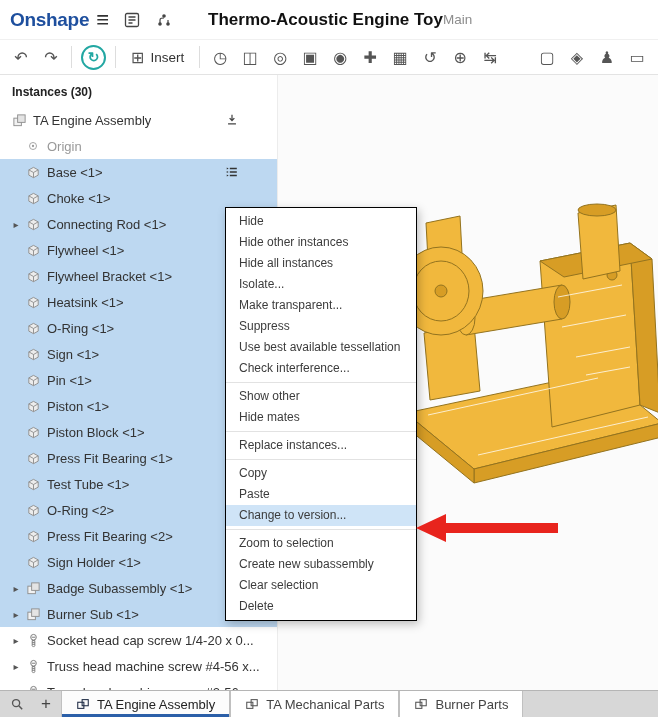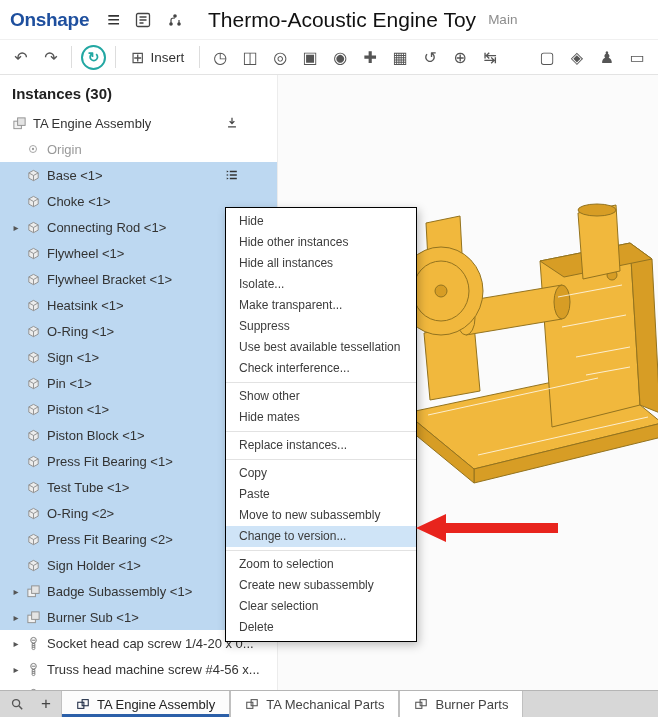--- a/index.html
+++ b/index.html
@@ -2,41 +2,41 @@
 <html style="--logo_blue: #1e4f9e; --selection_blue: #bdd8f1; --menu_highlight: #cfe4f7; --arrow_red: #e8241d; --model_gold: #f1b83d; --model_gold_dark: #d79d25; --model_edge: #93731f; --accent_teal: #22a7a2; --tab_active_accent: #2b5fa8;"><head>
 <meta charset="utf-8">
 <style>
   *{box-sizing:border-box;margin:0;padding:0}
   html,body{width:658px;height:717px;overflow:hidden}
   body{font-family:"Liberation Sans",sans-serif;font-size:13px;color:#333;background:#fff}
   .app{position:relative;width:658px;height:717px;display:flex;flex-direction:column;overflow:hidden;background:#fff}
 
   
   .header{height:40px;flex:0 0 auto;display:flex;align-items:center;padding:0 10px;border-bottom:1px solid #f0f0f0}
-  .logo{font-size:19px;font-weight:bold;color:var(--logo_blue);letter-spacing:-.3px;margin-right:11px;cursor:pointer}
+  .logo{font-size:19px;font-weight:bold;color:var(--logo_blue);letter-spacing:-.3px;margin-right:0;cursor:pointer}
   .header-icons{display:flex;align-items:center}
   .hd-icon{display:flex;align-items:center;justify-content:center;padding:0 7px;color:#333;cursor:pointer}
   .hd-icon[data-name="hamburger-icon"]{font-size:22px;font-weight:bold}
-  .doc-title{font-size:21px;font-weight:normal;color:#111;margin-left:17px;white-space:nowrap}
-  .workspace{font-size:13.5px;color:#8d8d8d;margin-left:12px;cursor:pointer}
+  .doc-title{font-size:17px;font-weight:bold;color:#111;margin-left:28px;white-space:nowrap}
+  .workspace{font-size:13.5px;color:#8d8d8d;margin-left:0;cursor:pointer}
 
   
   .toolbar{height:35px;flex:0 0 auto;display:flex;align-items:center;padding:0 6px;border-bottom:1px solid #e3e3e3}
   .tb-group{display:flex;align-items:center}
   .tb-btn{width:30px;height:26px;display:flex;align-items:center;justify-content:center;font-size:16px;color:#555;cursor:pointer}
   .tb-sep{width:1px;height:22px;background:#ddd;margin:0 5px}
   .view-btn{width:25px;height:25px;border:2px solid var(--accent_teal);border-radius:50%;color:var(--accent_teal);display:flex;align-items:center;justify-content:center;font-size:14px;font-weight:bold;margin:0 4px;cursor:pointer}
   .insert-btn{display:flex;align-items:center;gap:6px;padding:0 10px;height:28px;font-size:13.5px;color:#333;cursor:pointer}
   .insert-btn .glyph{font-size:16px;color:#555}
   .toolbar-right{margin-left:auto}
 
   
   .main{flex:1;display:flex;min-height:0;position:relative}
   .panel{width:278px;flex:0 0 auto;overflow:hidden;background:#fff;border-right:1px solid #ececec}
-  .panel-title{padding:10px 12px 8px;font-size:15px;font-weight:bold;color:#222}
+  .panel-title{padding:10px 12px 8px;font-size:12px;font-weight:bold;color:#222}
   .tree-row{height:26px;display:flex;align-items:center;position:relative;cursor:pointer;white-space:nowrap}
   .tree-row.root{padding-left:10px}
   .tree-row.child{padding-left:8px}
   .tree-row.selected{background:var(--selection_blue)}
   .tree-row.muted .tree-label{color:#999}
   .chevron{width:16px;flex:0 0 16px;font-size:10px;color:#555;text-align:center}
   .tree-icon{width:18px;flex:0 0 18px;display:flex;justify-content:center;align-items:center}
   .tree-label{margin-left:5px;overflow:hidden;text-overflow:ellipsis;color:#333}
   .trailing-icon{position:absolute;right:38px;top:50%;transform:translateY(-50%);display:flex}
 
@@ -419,21 +419,20 @@
       <div class="menu-item" data-name="menu-item-use-best-available-tessellation">Use best available tessellation</div>
       <div class="menu-item" data-name="menu-item-check-interference">Check interference...</div>
       <div class="menu-sep" data-name="menu-separator"></div>
       <div class="menu-item" data-name="menu-item-show-mates">Show other</div>
       <div class="menu-item" data-name="menu-item-hide-mates">Hide mates</div>
       <div class="menu-sep" data-name="menu-separator"></div>
       <div class="menu-item" data-name="menu-item-replace-instances">Replace instances...</div>
       <div class="menu-sep" data-name="menu-separator"></div>
       <div class="menu-item" data-name="menu-item-copy">Copy</div>
       <div class="menu-item" data-name="menu-item-paste">Paste</div>
-      <div class="menu-item" data-name="menu-item-move-to-new-subassembly">Move to new subassembly</div>
       <div class="menu-item highlight" data-name="menu-item-change-to-version">Change to version...</div>
       <div class="menu-sep" data-name="menu-separator"></div>
       <div class="menu-item" data-name="menu-item-zoom-to-selection">Zoom to selection</div>
       <div class="menu-item" data-name="menu-item-create-new-subassembly">Create new subassembly</div>
       <div class="menu-item" data-name="menu-item-clear-selection">Clear selection</div>
       <div class="menu-item" data-name="menu-item-delete">Delete</div>
     </div>
 
   <svg class="annotation-arrow" width="150" height="42" data-name="red-arrow">
     <polygon points="6,21 36,7 36,16 148,16 148,26 36,26 36,35" fill="#e8241d" id="arrow-shape" data-name="red-arrow-shape"></polygon>

